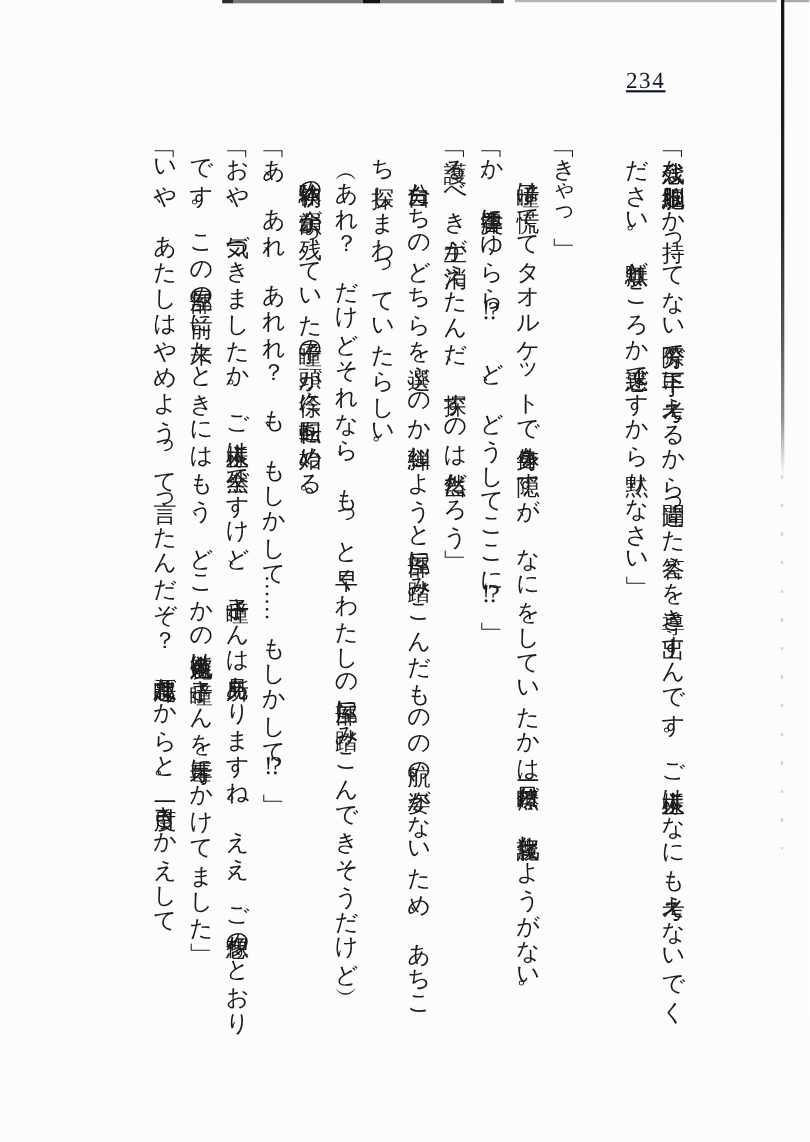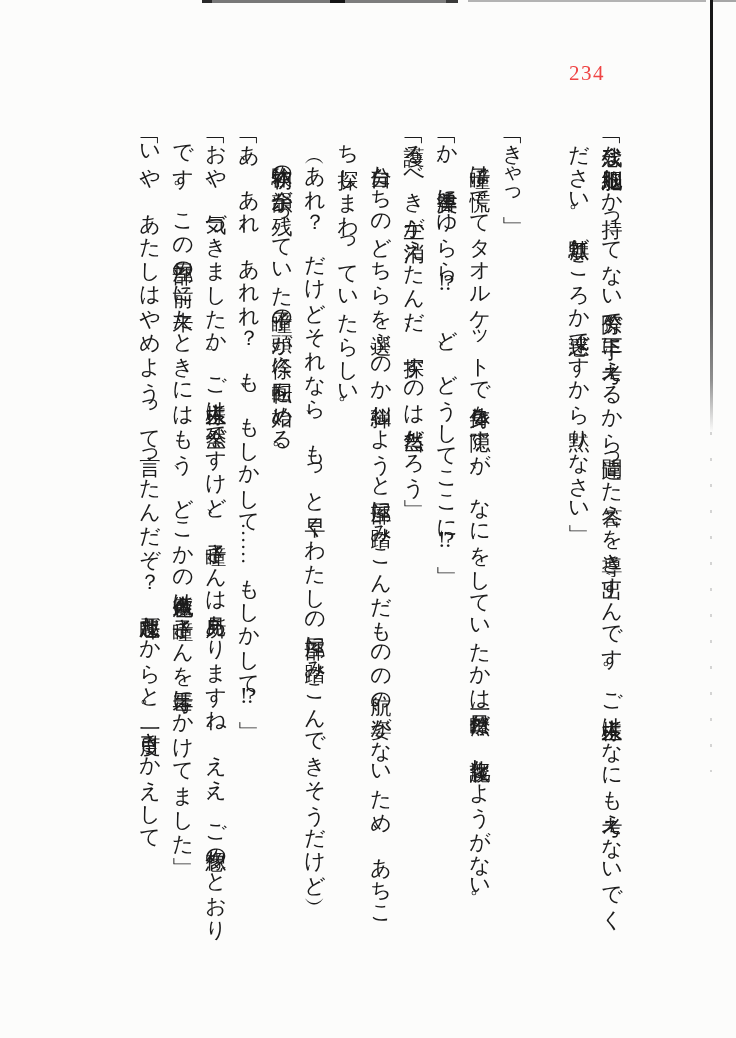--- a/index.html
+++ b/index.html
@@ -60,21 +60,22 @@
       transparent 3px 26px);
     opacity: 0.35;
   }
 
   
   .page-number {
     position: absolute;
     top: 61px; left: 569px;
     font-size: 21px;
     letter-spacing: 1.5px;
-    color: #ef4444;
+    color: #0f172a;
+    text-decoration: underline;
   }
 
   
   .text-body {
     position: absolute;
     top: 130px;
     right: 108px;
     height: 800px;
     writing-mode: vertical-rl;
     text-orientation: mixed;

